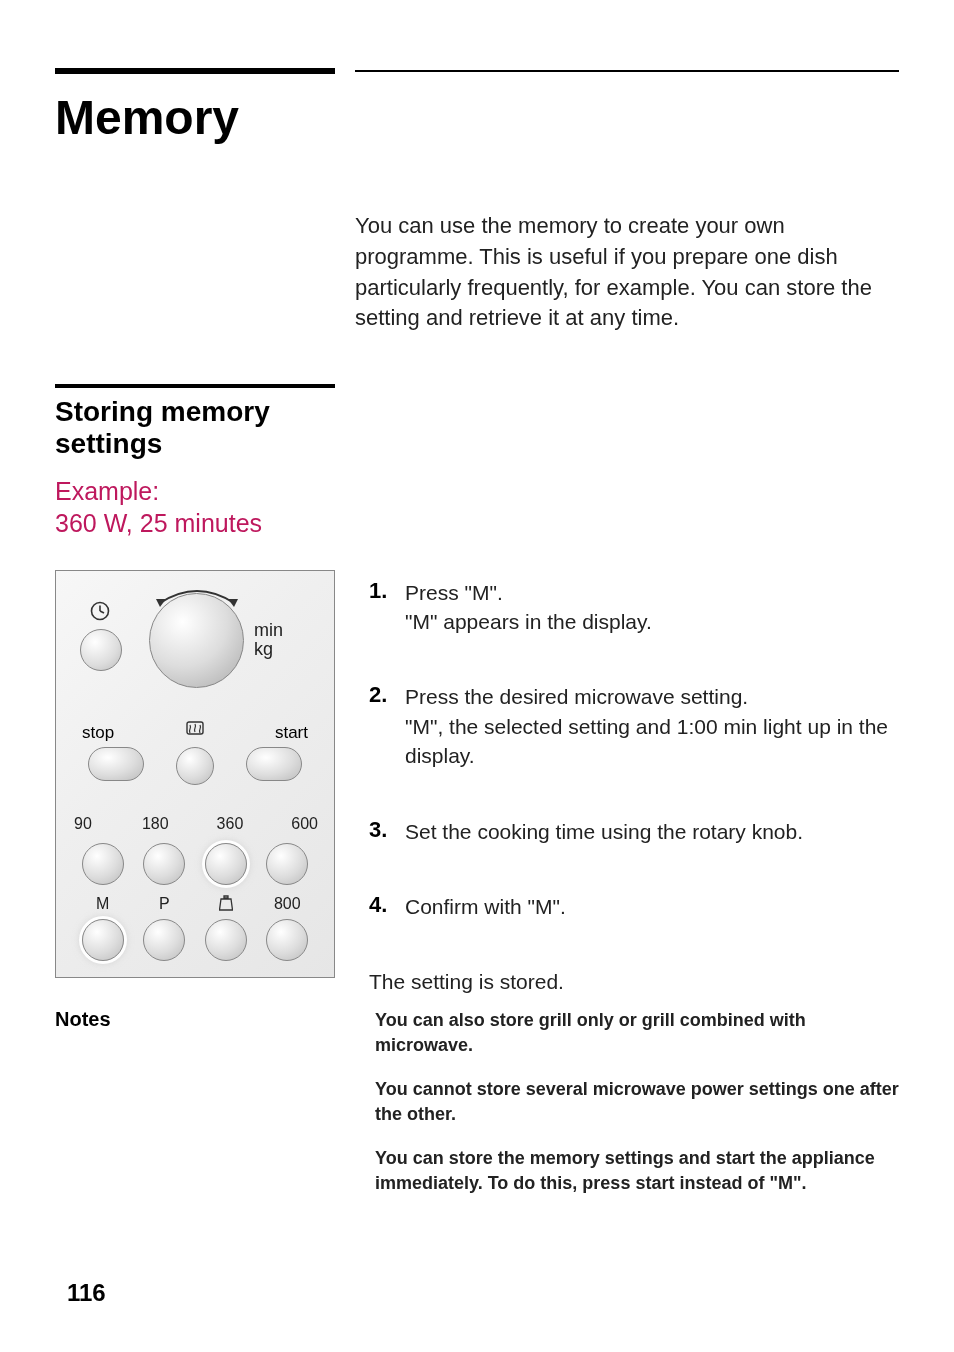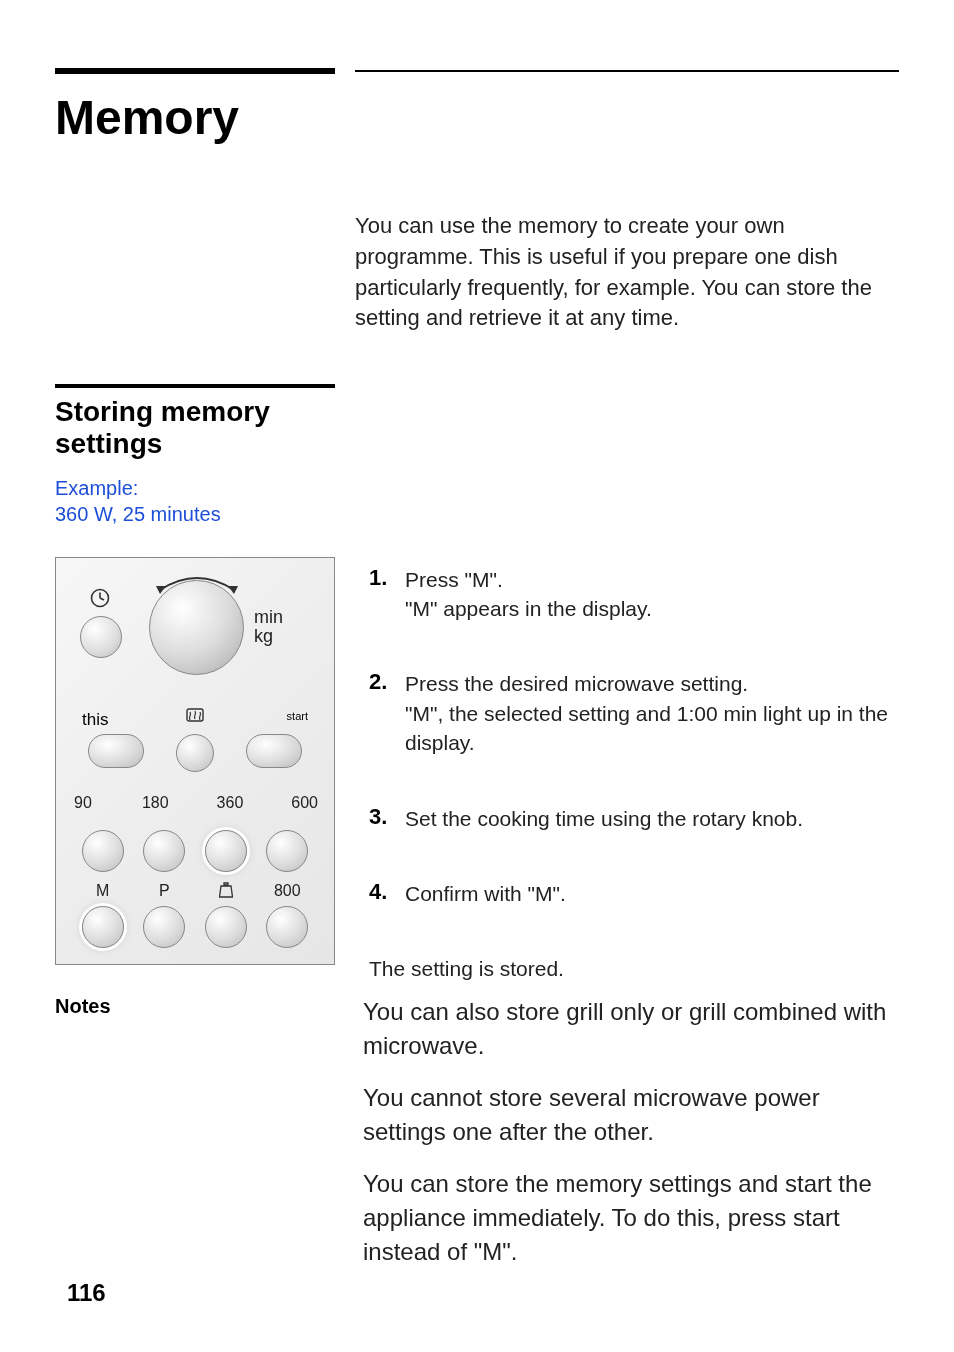--- a/index.html
+++ b/index.html
@@ -52,23 +52,23 @@
       background: #000;
       margin-bottom: 8px;
     }
     .section-title {
       font-size: 28px;
       font-weight: bold;
       line-height: 1.15;
       margin-bottom: 14px;
     }
     .example-text {
-      font-size: 20px;
+      font-size: 25px;
       font-weight: 300;
-      color: #1d4ed8;
+      color: #be185d;
       line-height: 1.3;
       margin-bottom: 30px;
     }
     .two-col {
       display: flex;
       align-items: flex-start;
       gap: 40px;
     }
     .left-col {
       width: 274px;
@@ -156,25 +156,25 @@
     }
     .lbl-row {
       position: absolute;
       width: 100%;
       display: flex;
       justify-content: space-around;
       padding: 0 16px;
       font-size: 16px;
       color: #222;
     }
-    .lbl-row3 { top: 236px; gap: 48px; }
+    .lbl-row3 { top: 244px; gap: 48px; }
     .lbl-row4 { top: 324px; }
     .lbl-row span, .lbl-row div { width: 42px; text-align: center; }
     .stop-lbl { position:absolute; top:152px; left:26px; font-size:17px; }
-    .start-lbl { position:absolute; top:152px; right:26px; font-size:11px; }
+    .start-lbl { position:absolute; top:152px; right:26px; font-size:17px; }
     .grill-lbl { position:absolute; top:150px; left:50%; transform:translateX(-50%); font-size:16px; }
 
     .steps {
       list-style: none;
       margin-top: 8px;
     }
     .step {
       display: flex;
       align-items: flex-start;
       margin-bottom: 46px;
@@ -193,32 +193,32 @@
     }
     .stored-text {
       font-size: 21px;
       font-weight: 300;
       color: #222;
       line-height: 1.45;
       margin-top: 10px;
     }
     .notes-row {
       display: flex;
-      gap: 28px;
+      gap: 40px;
       margin-top: 10px;
     }
     .notes-label {
       width: 280px;
       flex-shrink: 0;
       font-size: 20px;
       font-weight: bold;
     }
     .notes-body p {
-      font-size: 24px;
-      font-weight: 400;
+      font-size: 18px;
+      font-weight: 700;
       color: #222;
       line-height: 1.42;
       margin-bottom: 18px;
     }
     .page-number {
       position: absolute;
       bottom: 45px;
       left: 67px;
       font-size: 24px;
       font-weight: bold;
@@ -261,21 +261,21 @@
             <line x1="10" y1="10" x2="10" y2="4.5" stroke="#333" stroke-width="1.6"></line>
             <line x1="10" y1="10" x2="14" y2="12" stroke="#333" stroke-width="1.6"></line>
           </svg>
       </div>
       <div class="clock-btn"></div>
       <div class="minmax">
         <span>min</span><br>
         <span>kg</span>
       </div>
 
-      <div class="stop-lbl">this</div>
+      <div class="stop-lbl">stop</div>
       <div class="grill-lbl">
         <svg class="grill-icon-svg" viewBox="0 0 18 14">
             <rect x="1" y="1" width="16" height="12" rx="2" stroke="#333" stroke-width="1.4" fill="none"></rect>
             <path d="M4 4 Q5 6 4 8 Q3 10 4 12 M9 3 Q10 5 9 7 Q8 9 9 11 M14 4 Q15 6 14 8 Q13 10 14 12" stroke="#333" stroke-width="1.2" fill="none"></path>
           </svg>
       </div>
       <div class="start-lbl">start</div>
 
       <div class="btn-row row2-btns">
         <div class="btn-oval"></div>

